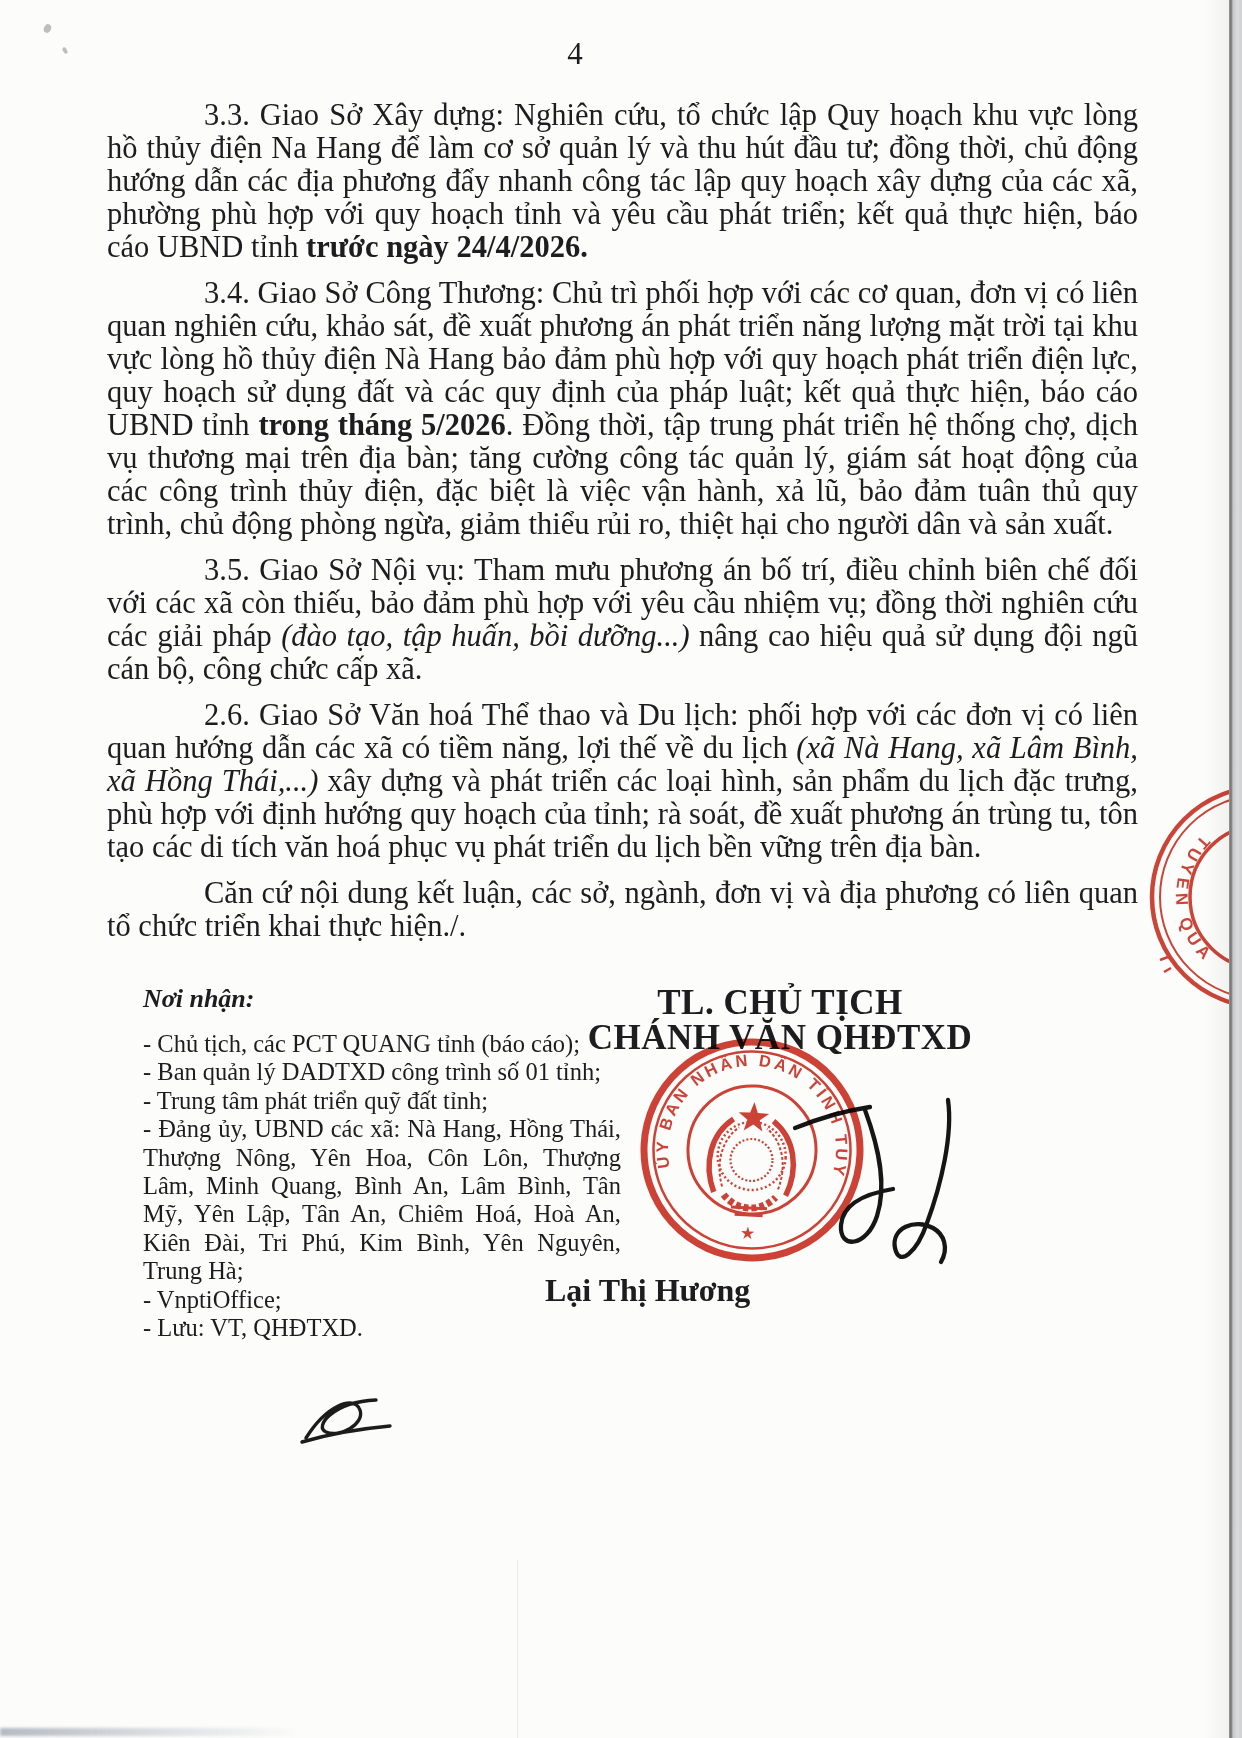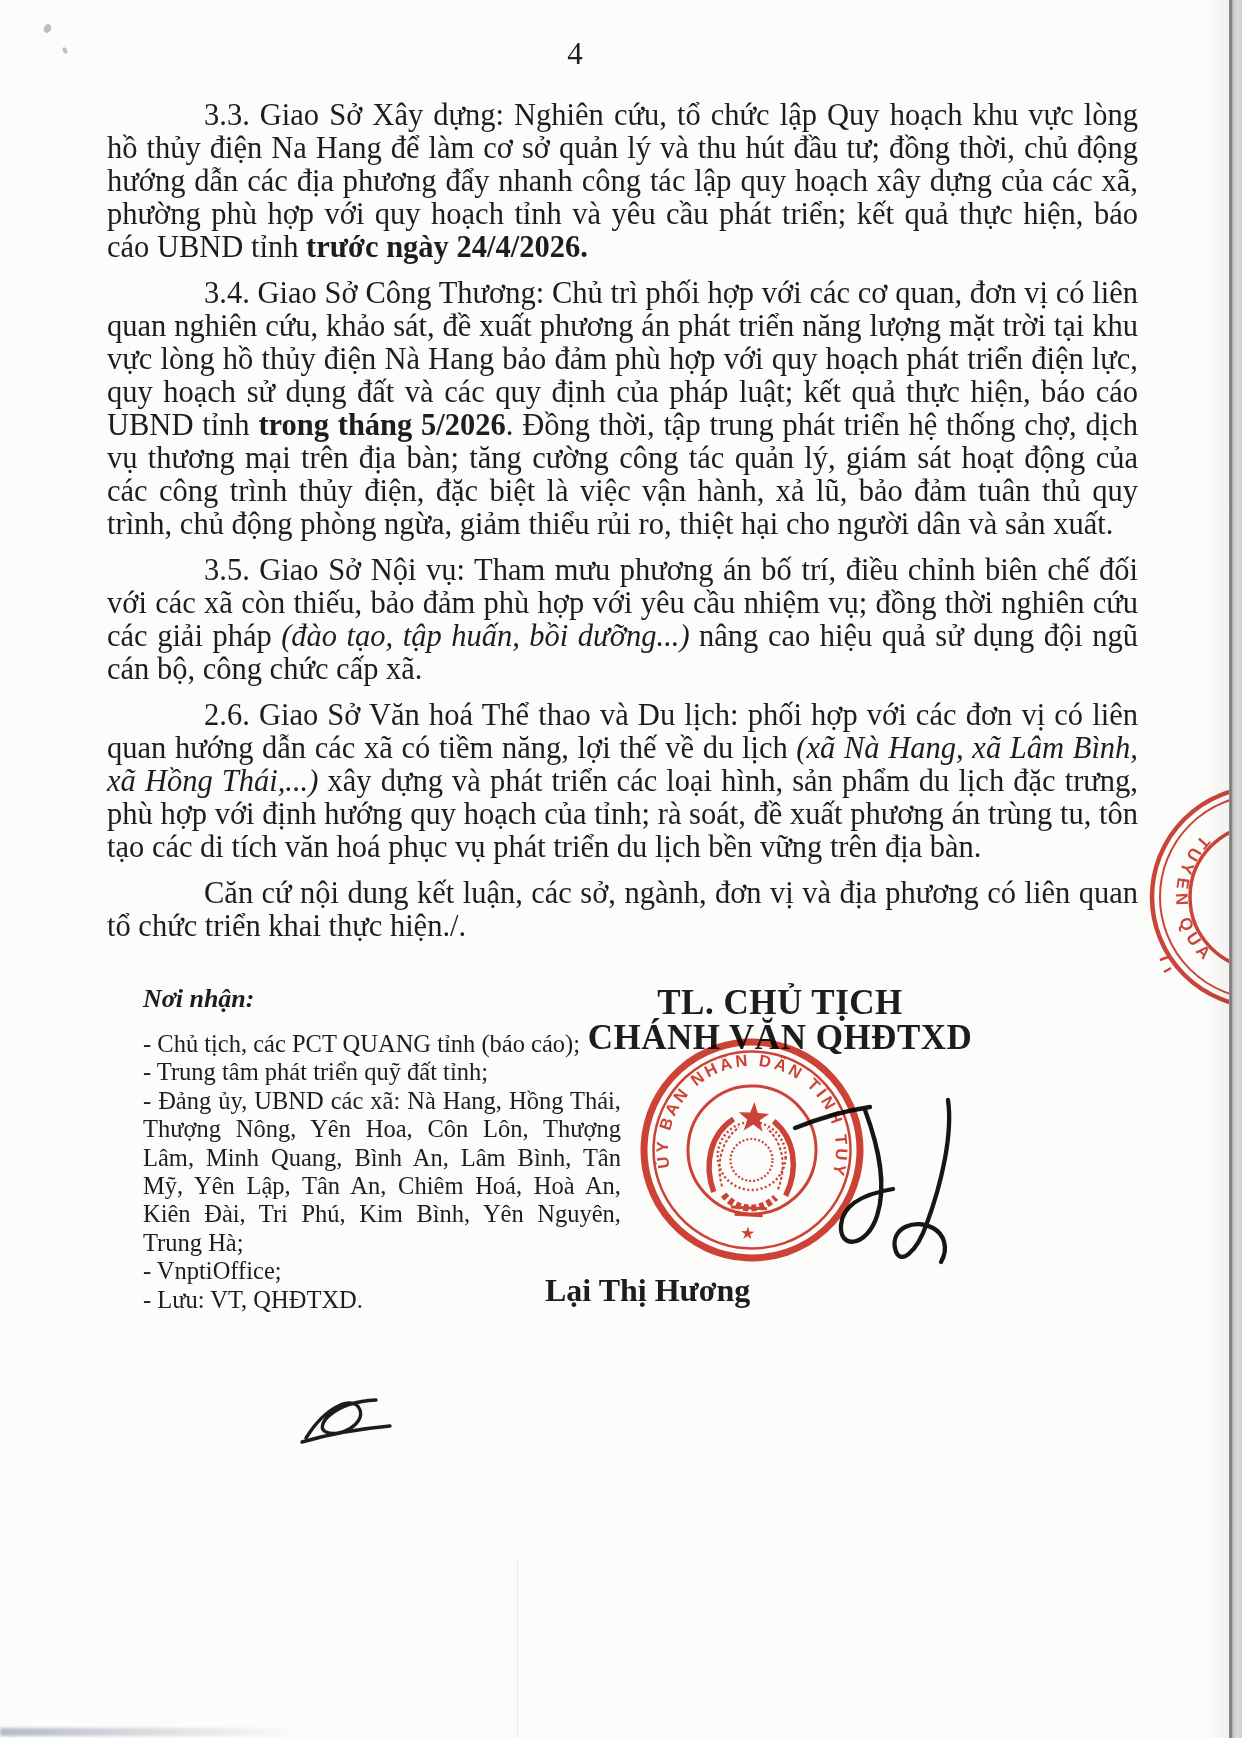--- a/index.html
+++ b/index.html
@@ -62,20 +62,21 @@
       <p><span>3.4. Giao Sở Công Thương: Chủ trì phối hợp với các cơ quan, đơn vị có liên quan nghiên cứu, khảo sát, đề xuất phương án phát triển năng lượng mặt trời tại khu vực lòng hồ thủy điện Nà Hang bảo đảm phù hợp với quy hoạch phát triển điện lực, quy hoạch sử dụng đất và các quy định của pháp luật; kết quả thực hiện, báo cáo UBND tỉnh </span><span class="b">trong tháng 5/2026</span><span>. Đồng thời, tập trung phát triển hệ thống chợ, dịch vụ thương mại trên địa bàn; tăng cường công tác quản lý, giám sát hoạt động của các công trình thủy điện, đặc biệt là việc vận hành, xả lũ, bảo đảm tuân thủ quy trình, chủ động phòng ngừa, giảm thiểu rủi ro, thiệt hại cho người dân và sản xuất.</span></p>
       <p><span>3.5. Giao Sở Nội vụ: Tham mưu phương án bố trí, điều chỉnh biên chế đối với các xã còn thiếu, bảo đảm phù hợp với yêu cầu nhiệm vụ; đồng thời nghiên cứu các giải pháp </span><span class="i">(đào tạo, tập huấn, bồi dưỡng...)</span><span> nâng cao hiệu quả sử dụng đội ngũ cán bộ, công chức cấp xã.</span></p>
       <p><span>2.6. Giao Sở Văn hoá Thể thao và Du lịch: phối hợp với các đơn vị có liên quan hướng dẫn các xã có tiềm năng, lợi thế về du lịch </span><span class="i">(xã Nà Hang, xã Lâm Bình, xã Hồng Thái,...)</span><span> xây dựng và phát triển các loại hình, sản phẩm du lịch đặc trưng, phù hợp với định hướng quy hoạch của tỉnh; rà soát, đề xuất phương án trùng tu, tôn tạo các di tích văn hoá phục vụ phát triển du lịch bền vững trên địa bàn.</span></p>
       <p><span>Căn cứ nội dung kết luận, các sở, ngành, đơn vị và địa phương có liên quan tổ chức triển khai thực hiện./.</span></p>
     </div>
 
   <div class="recipients">
     <div class="recipients-header">Nơi nhận:</div>
     <div id="rcpt-list">
         <div class="rcpt">- Chủ tịch, các PCT QUANG tỉnh (báo cáo);</div>
+        <div class="rcpt">- Ban quản lý DADTXD công trình số 01 tỉnh;</div>
         <div class="rcpt">- Trung tâm phát triển quỹ đất tỉnh;</div>
         <div class="rcpt">- Đảng ủy, UBND các xã: Nà Hang, Hồng Thái, Thượng Nông, Yên Hoa, Côn Lôn, Thượng Lâm, Minh Quang, Bình An, Lâm Bình, Tân Mỹ, Yên Lập, Tân An, Chiêm Hoá, Hoà An, Kiên Đài, Tri Phú, Kim Bình, Yên Nguyên, Trung Hà;</div>
         <div class="rcpt">- VnptiOffice;</div>
         <div class="rcpt">- Lưu: VT, QHĐTXD.</div>
       </div>
   </div>
 
   <div class="sig-block">
     <div class="sig-title">TL. CHỦ TỊCH</div>
     <div class="sig-title">CHÁNH VĂN QHĐTXD</div>

